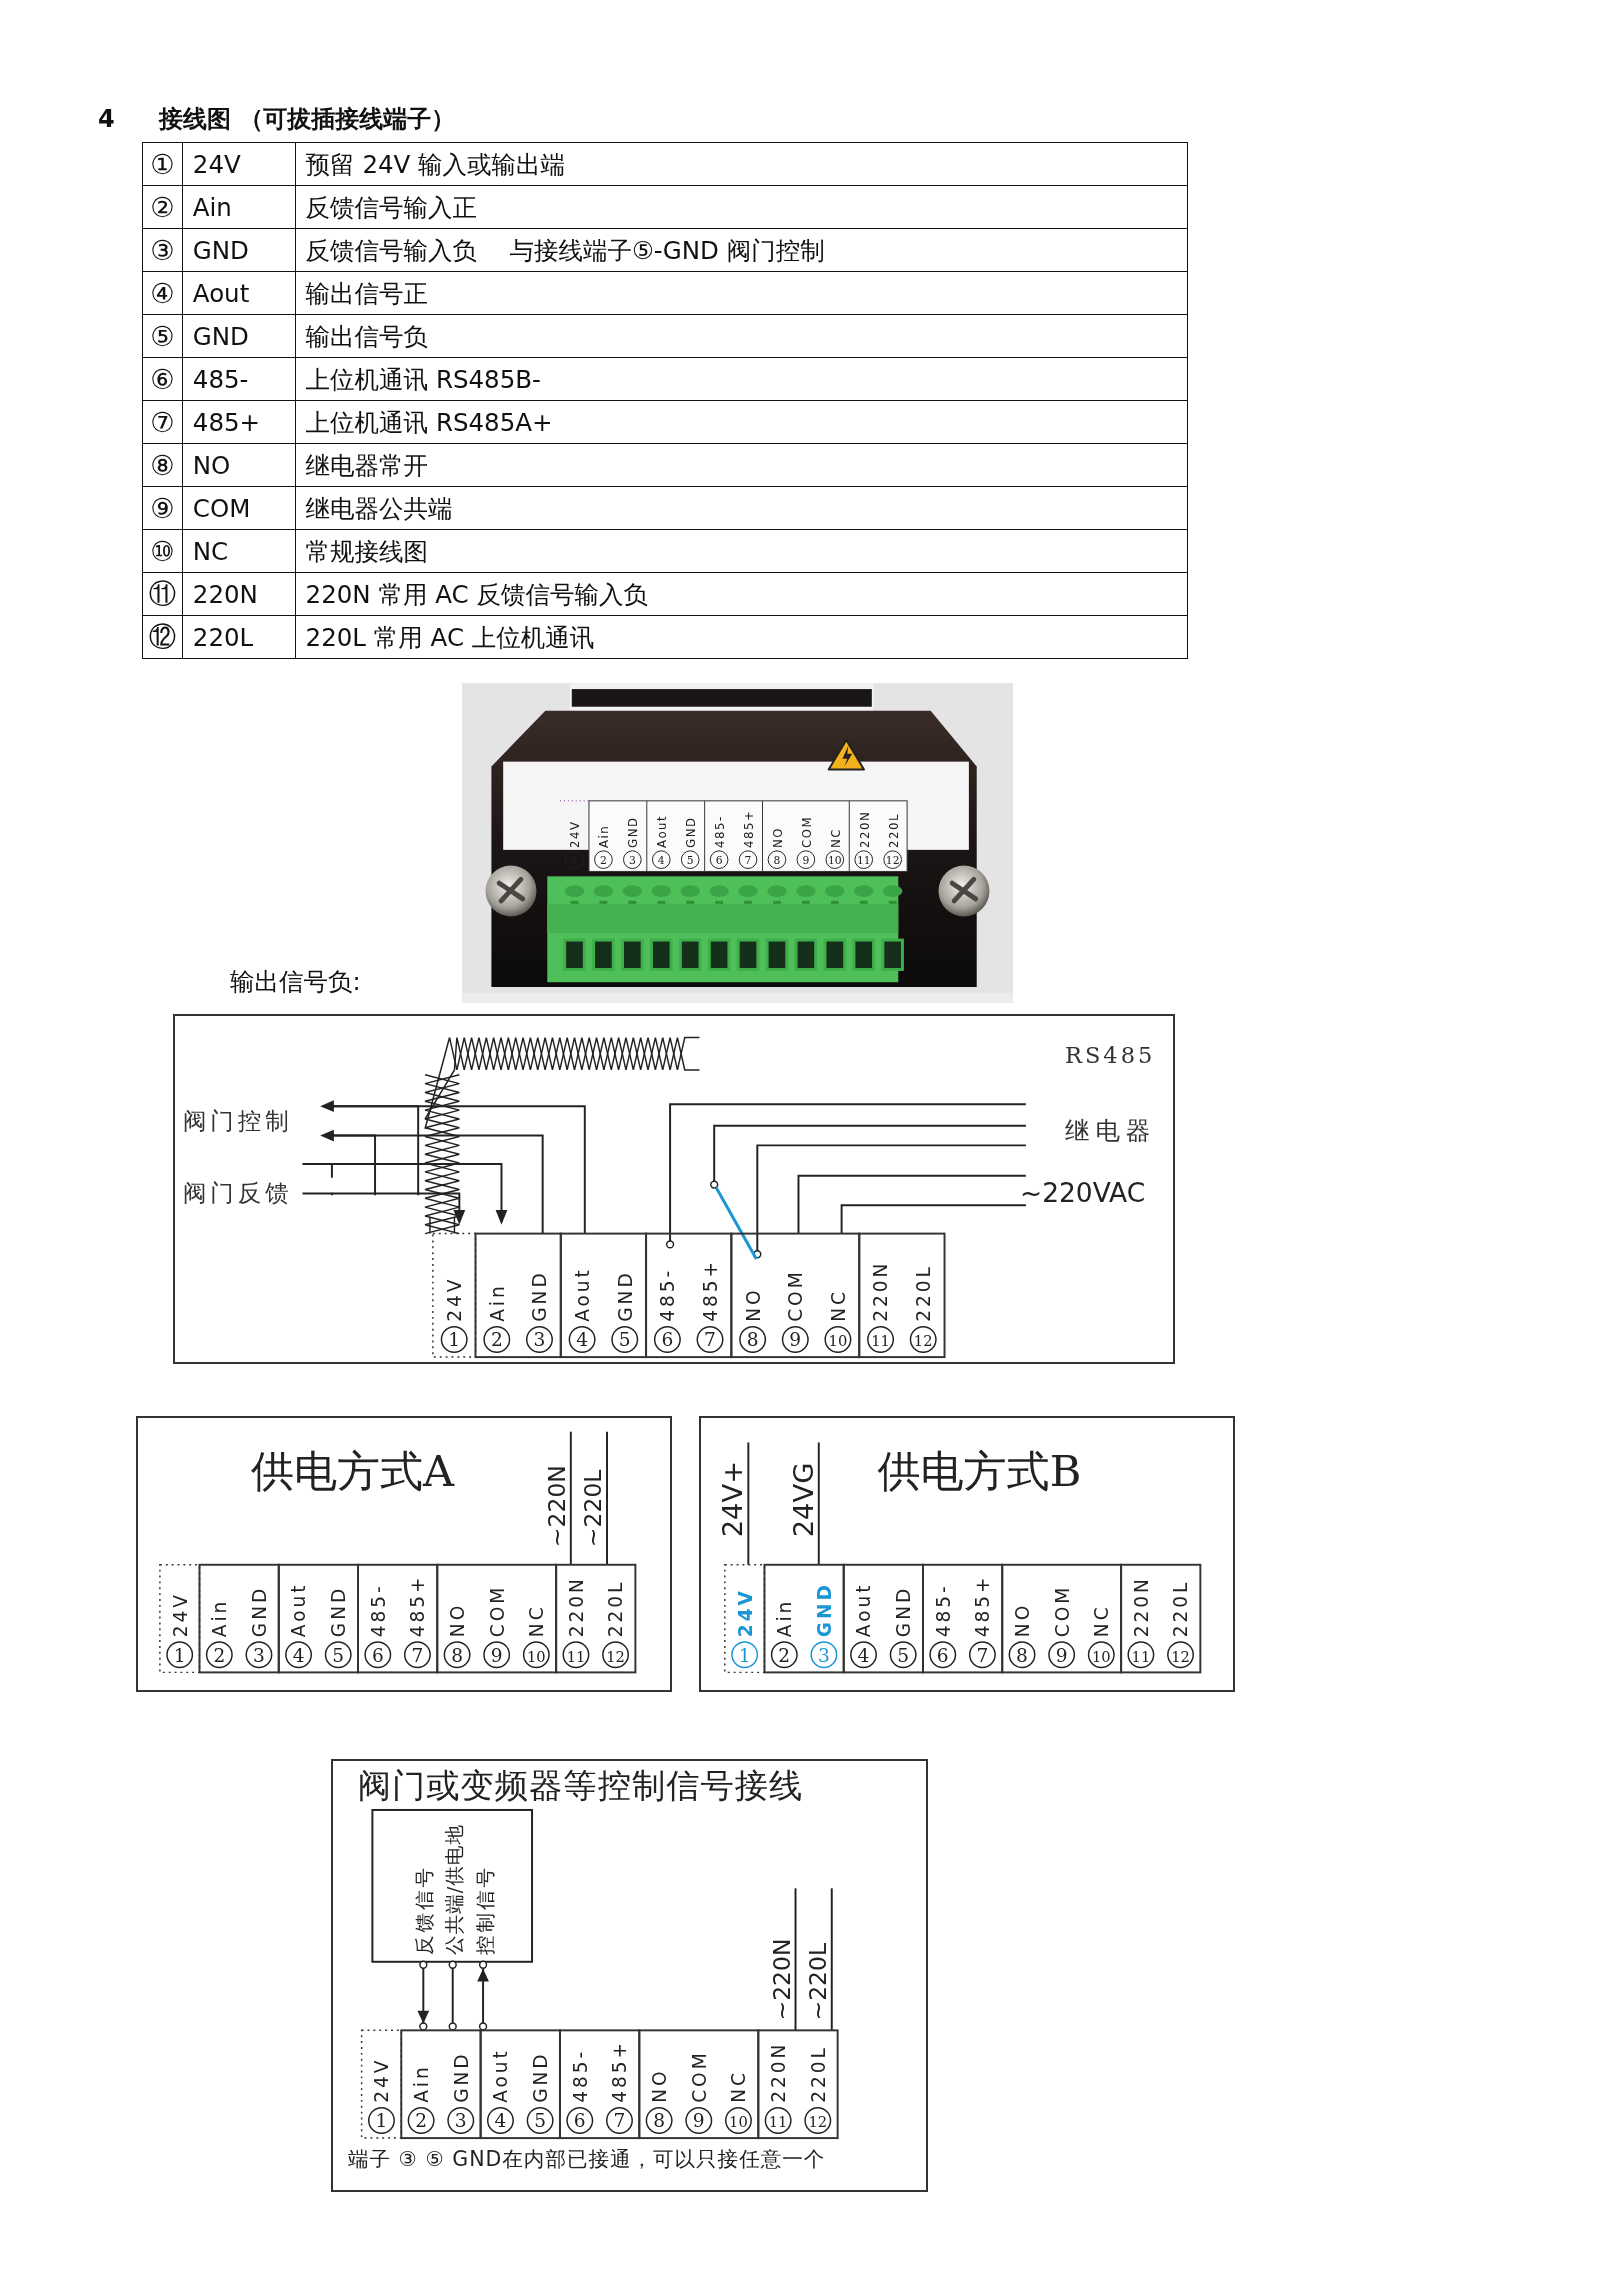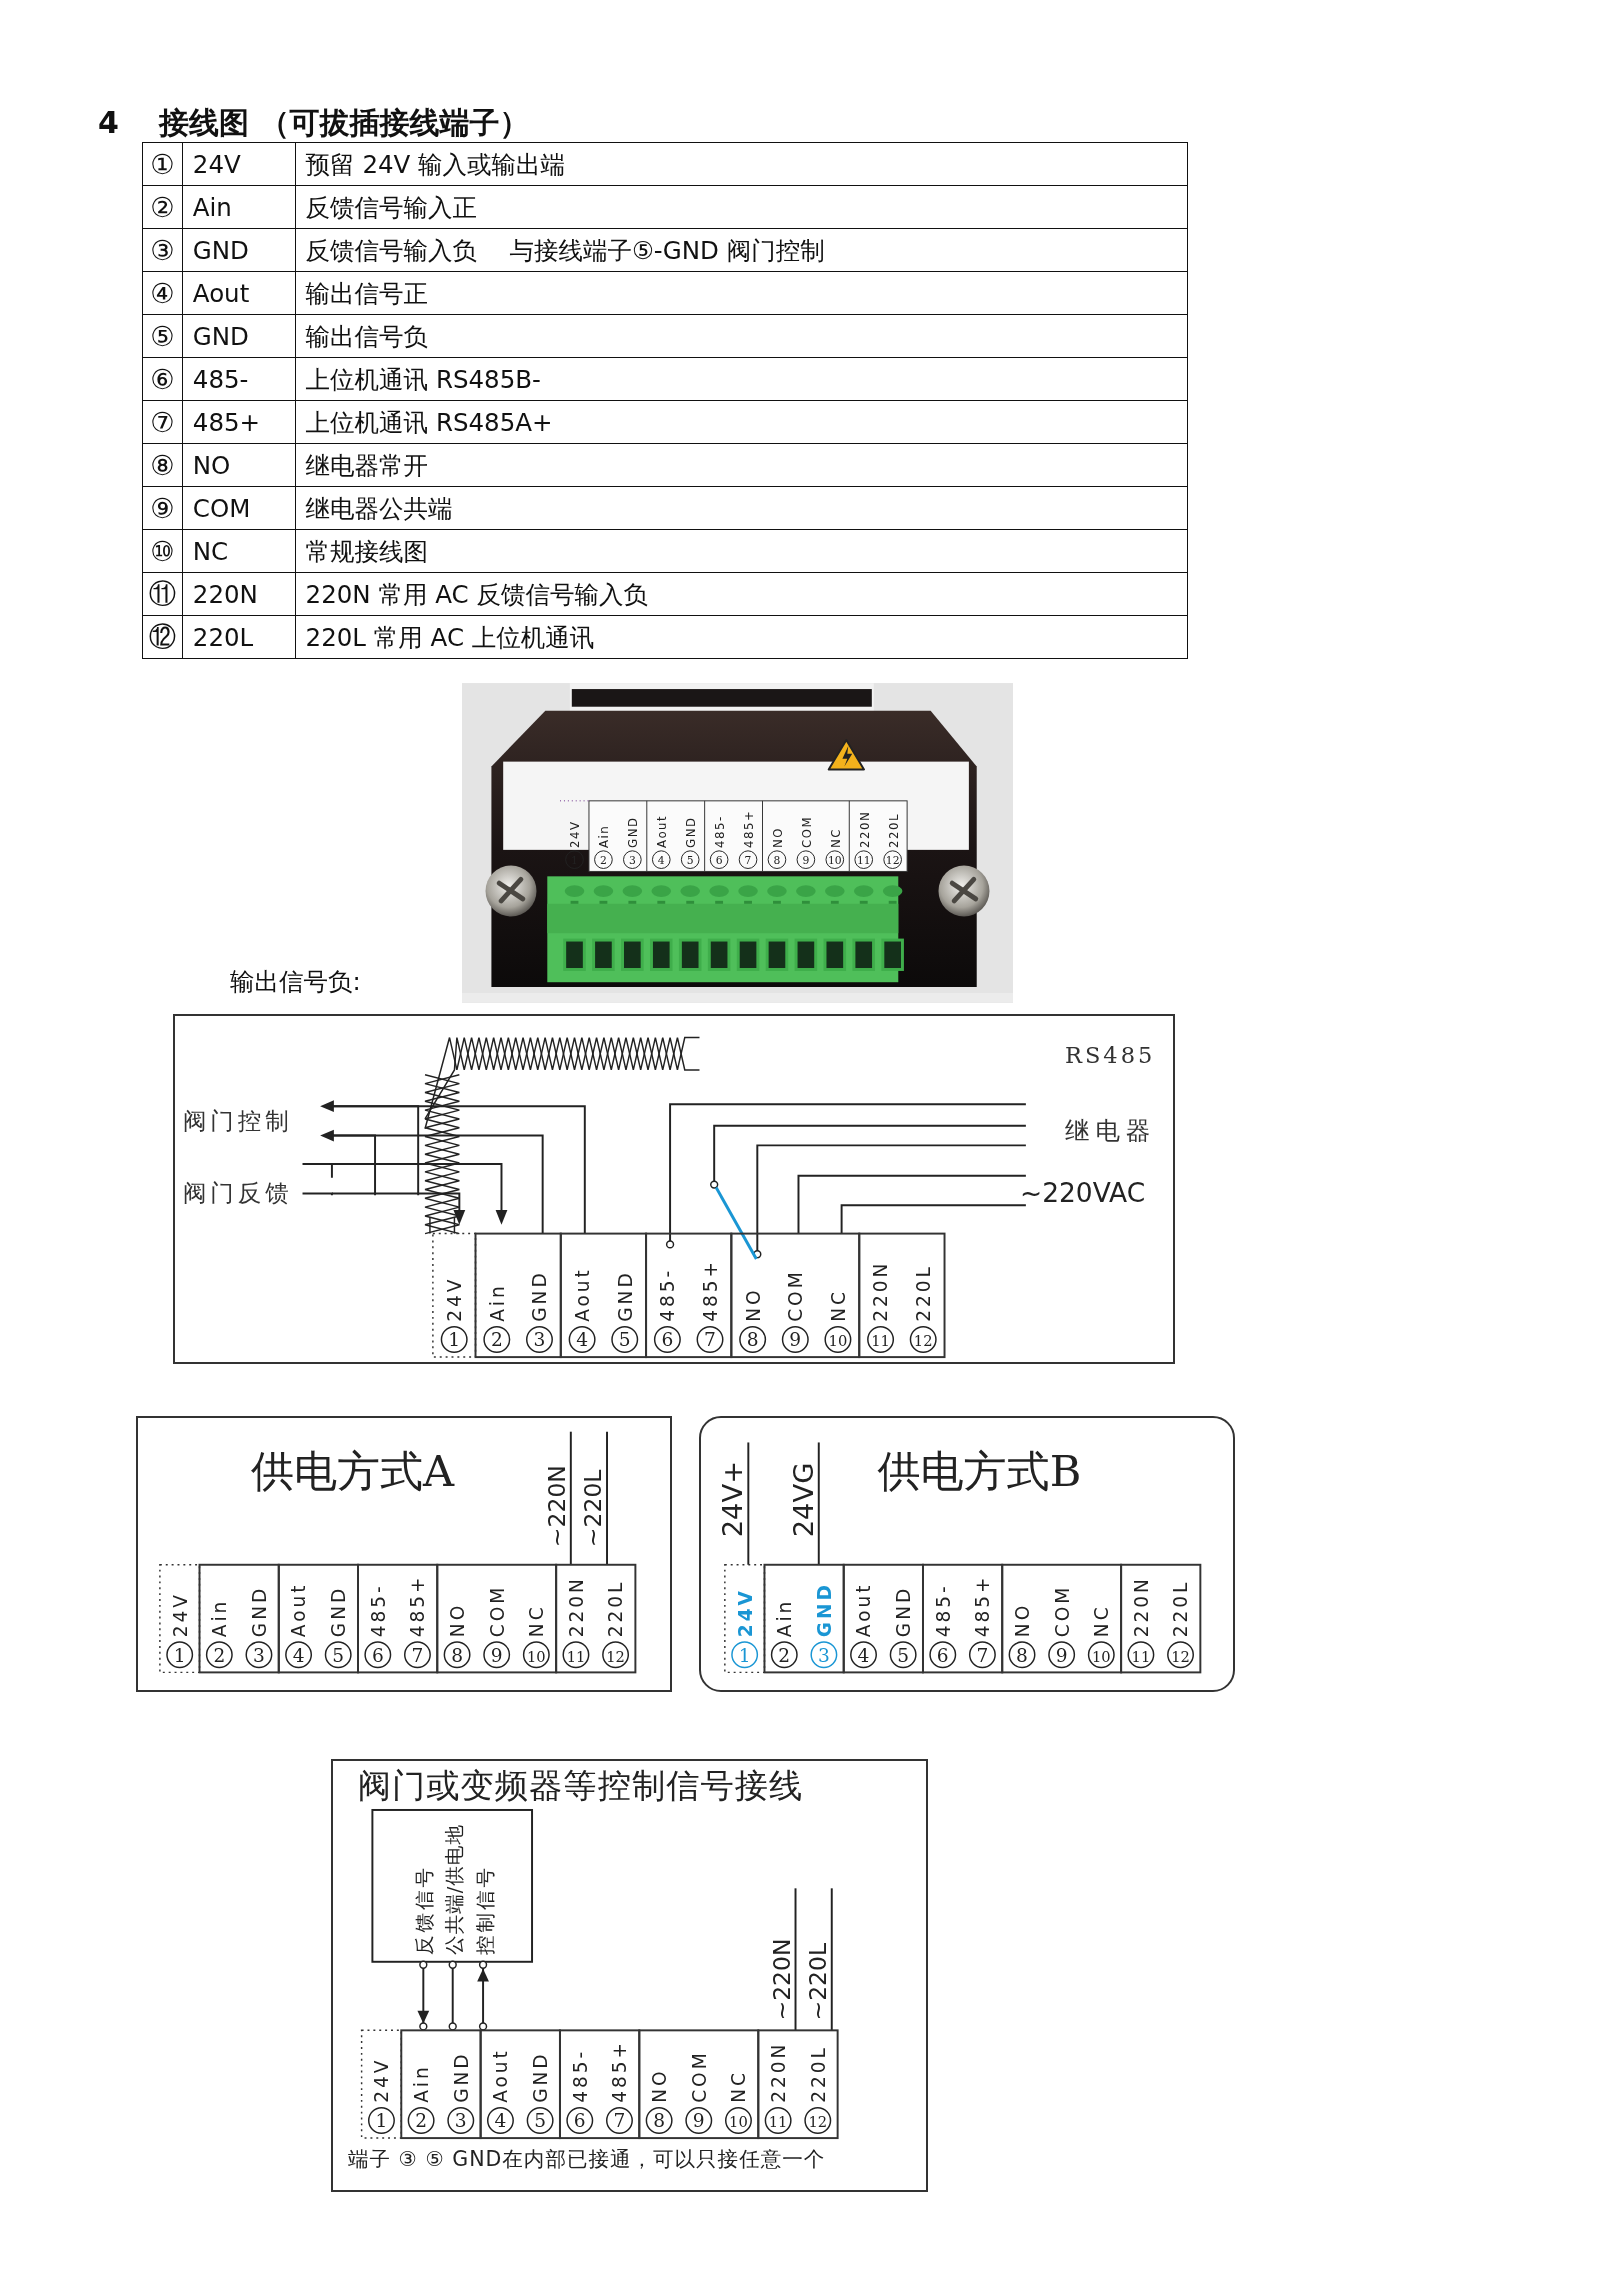--- a/index.html
+++ b/index.html
@@ -1,18 +1,18 @@
 <!DOCTYPE html>
 <html><head>
 <meta charset="utf-8">
 <style>
   html,body{margin:0;padding:0;background:#fff;}
   body{width:1620px;height:2292px;position:relative;overflow:hidden;font-family:"DejaVu Sans","Liberation Sans",sans-serif;color:#111;}
   .abs{position:absolute;}
-  .section-title{left:98px;top:103px;font-size:30px;font-weight:bold;white-space:pre;}
+  .section-title{left:98px;top:103px;font-size:24px;font-weight:bold;white-space:pre;}
   .section-title .num{display:inline-block;width:61px;}
   table.pins{position:absolute;left:142px;top:142px;width:1046px;border-collapse:collapse;font-size:24.5px;}
   table.pins td{border:1.5px solid #111;height:42px;padding:0 0 0 9.8px;vertical-align:middle;white-space:nowrap;}
   table.pins td.c-num{width:39px;text-align:center;padding:0;font-size:27.4px;}
   table.pins td.c-name{width:102px;}
   table.pins tr td:first-child{border-left:1.5px solid #111;}
   .photo{left:462px;top:683px;width:551px;height:320px;background:linear-gradient(#e9e9e9,#d7d7d7);overflow:hidden;}
   .caption{left:230px;top:965px;font-size:24.5px;}
   .box{position:absolute;border:2px solid #333;background:#fff;}
   svg text{font-family:"DejaVu Sans","Liberation Sans",sans-serif;}
@@ -364,21 +364,21 @@
         <circle cx="447.25" cy="242" r="13" fill="none" stroke="#222" stroke-width="1.5"></circle>
         <text x="447.25" y="249" font-size="15" text-anchor="middle" fill="#222" class="serif">11</text>
         <text transform="translate(454.25,224) rotate(-90)" font-size="19" font-weight="normal" letter-spacing="3" fill="#222">220N</text>
         <circle cx="487.75" cy="242" r="13" fill="none" stroke="#222" stroke-width="1.5"></circle>
         <text x="487.75" y="249" font-size="15" text-anchor="middle" fill="#222" class="serif">12</text>
         <text transform="translate(494.75,224) rotate(-90)" font-size="19" font-weight="normal" letter-spacing="3" fill="#222">220L</text>
       </g>
   </svg>
 </div>
 
-<div class="box" style="left:699px;top:1416px;width:532px;height:272px;border-radius:22px;">
+<div class="box" style="left:699px;top:1416px;width:532px;height:272px;">
   <svg width="532" height="272" viewBox="0 0 543 278">
     <text x="180" y="70" font-size="44" fill="#222" class="serif">供电方式B</text>
     <line x1="48" y1="25" x2="48" y2="150" stroke="#222" stroke-width="2"></line>
     <line x1="120" y1="25" x2="120" y2="150" stroke="#222" stroke-width="2"></line>
     <text transform="translate(42,122) rotate(-90)" font-size="28" fill="#222">24V+</text>
     <text transform="translate(114,122) rotate(-90)" font-size="28" fill="#222">24VG</text>
     <g class="strip">
         <rect x="24" y="150" width="40.5" height="110" fill="none" stroke="#333" stroke-width="1.5" stroke-dasharray="2,4"></rect>
         <rect x="64.5" y="150" width="81" height="110" fill="none" stroke="#333" stroke-width="2"></rect>
         <rect x="145.5" y="150" width="81" height="110" fill="none" stroke="#333" stroke-width="2"></rect>

